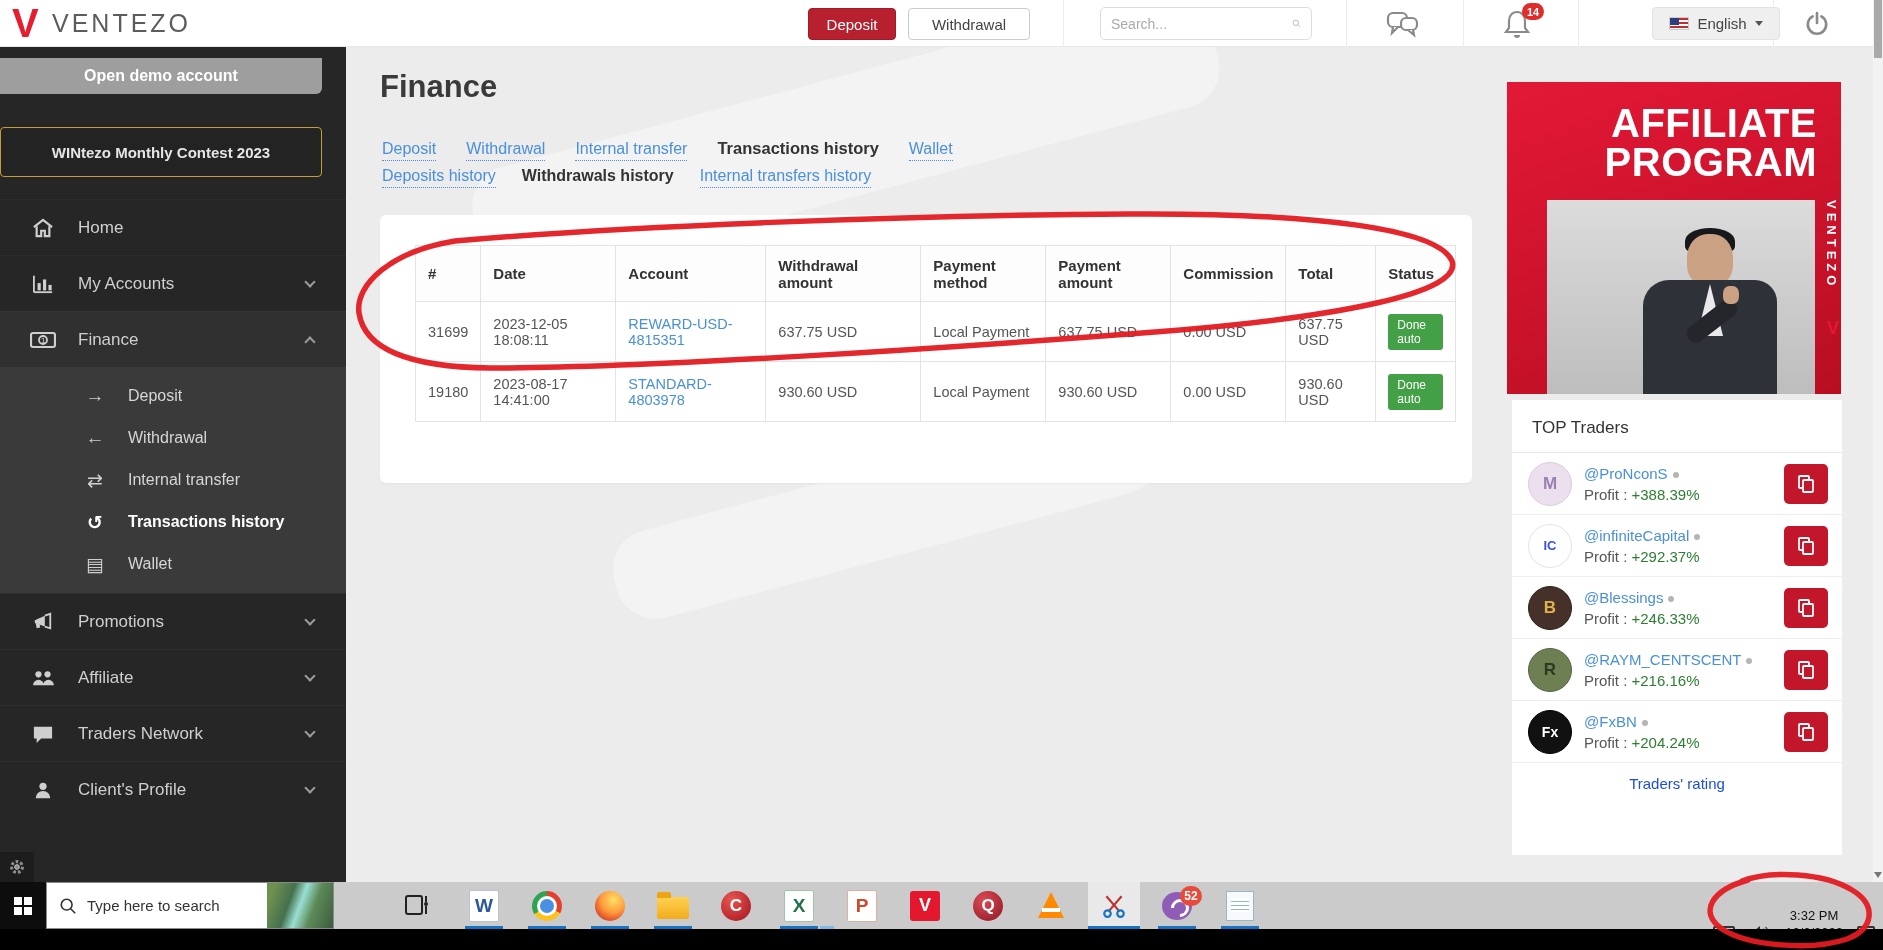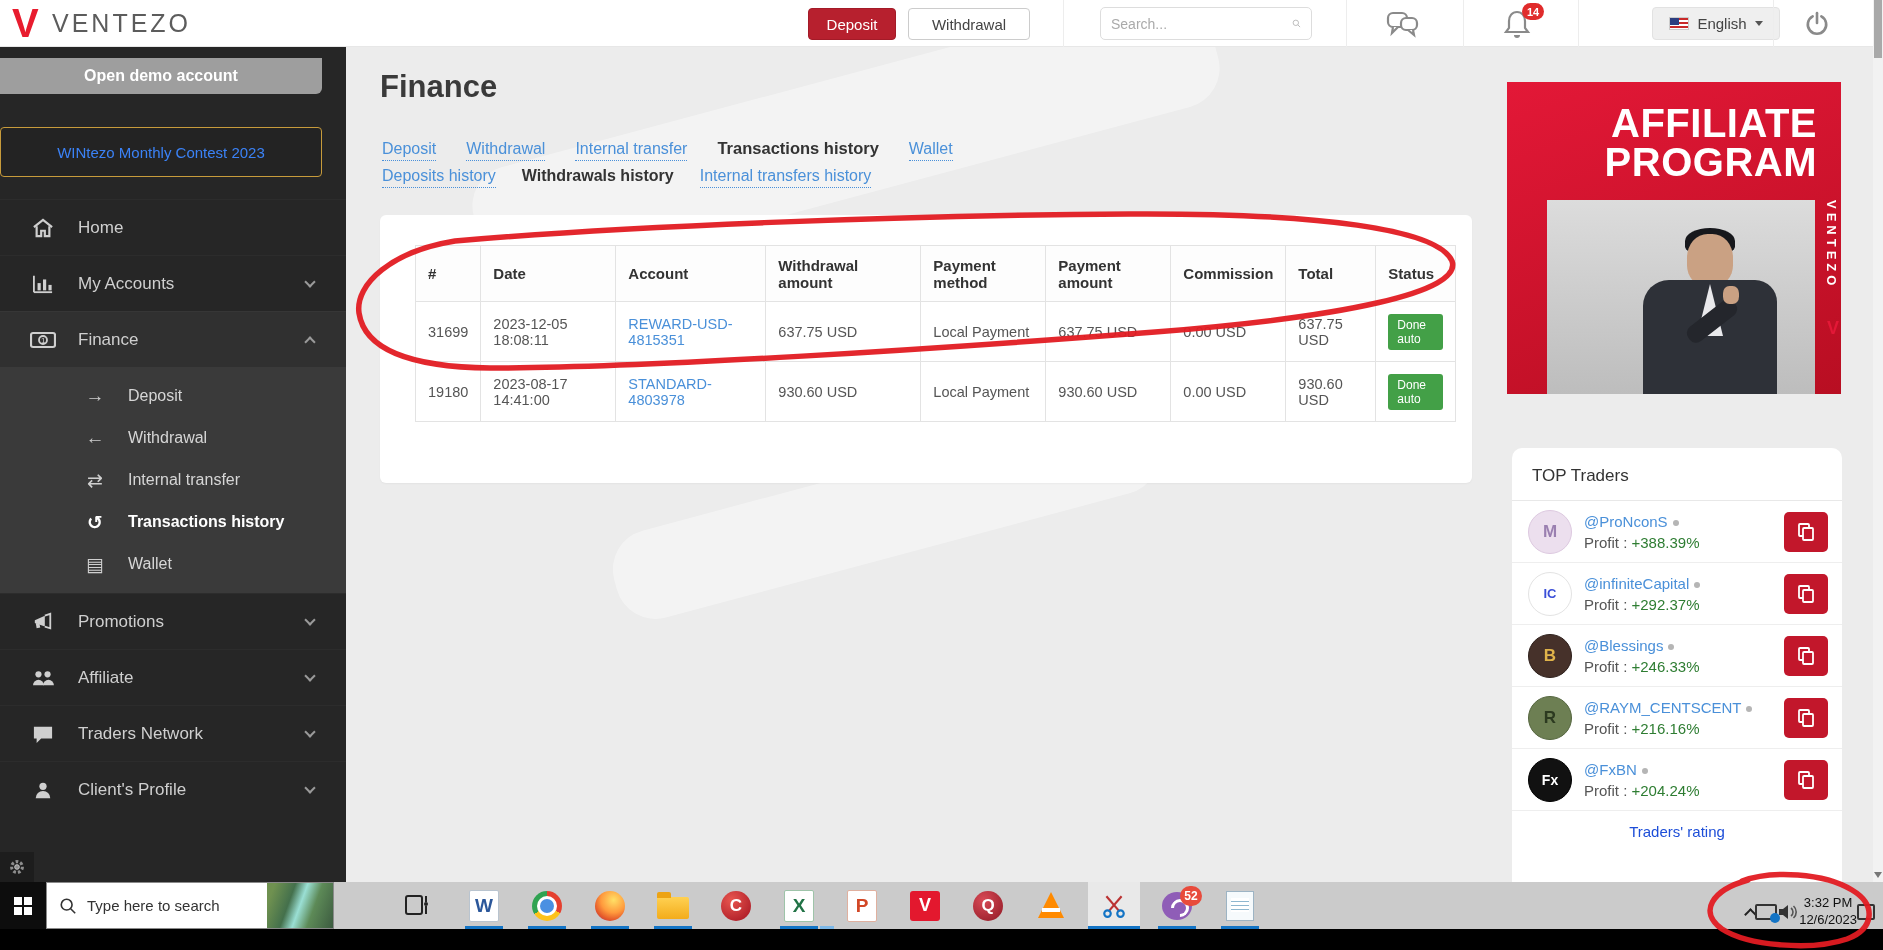--- a/index.html
+++ b/index.html
@@ -28,21 +28,21 @@
   .caret-down { width:0; height:0; border-left:4px solid transparent; border-right:4px solid transparent; border-top:5px solid #555; }
 
   
   .scrollbar { position:absolute; right:0; top:0; width:10px; height:882px; background:#f2f2f2; z-index:30; }
   .scroll-thumb { position:absolute; top:0; left:1px; width:8px; height:58px; background:#a9a9a9; }
   .scroll-arrow { position:absolute; bottom:4px; left:1px; width:0; height:0; border-left:4px solid transparent; border-right:4px solid transparent; border-top:6px solid #777; }
 
   
   .sidebar { position:absolute; left:0; top:47px; width:346px; height:835px; background:#262626; z-index:10; color:#cfcfcf; }
   .demo-btn { margin:11px 24px 0 0; width:322px; height:36px; background:#9e9e9e; color:#fff; font-weight:700; font-size:16px; display:flex; align-items:center; justify-content:center; border-radius:0 0 6px 0; cursor:pointer; }
-  .contest-btn { margin:33px 24px 0 0; width:322px; height:50px; border:1px solid #c79b3b; border-radius:4px; color:#3b82f6; font-weight:400; font-size:15px; display:flex; align-items:center; justify-content:center; cursor:pointer; background:#232323; }
+  .contest-btn { margin:33px 24px 0 0; width:322px; height:50px; border:1px solid #c79b3b; border-radius:4px; color:#e5e5e5; font-weight:700; font-size:15px; display:flex; align-items:center; justify-content:center; cursor:pointer; background:#232323; }
   .nav { margin-top:22px; }
   .nav-item { height:56px; display:flex; align-items:center; padding:0 32px 0 30px; font-size:17px; cursor:pointer; border-top:1px solid rgba(255,255,255,0.03); }
   .nav-item .ico { width:26px; height:22px; margin-right:22px; display:flex; align-items:center; justify-content:center; }
   .nav-item .lbl { flex:1; }
   .chev { width:8px; height:8px; border-right:2px solid #9a9a9a; border-bottom:2px solid #9a9a9a; transform:rotate(45deg); margin-top:-4px; }
   .chev.up { transform:rotate(-135deg); margin-top:4px; }
   .nav-item.finance { background:#303030; }
   .submenu { background:#3a3a3a; padding:8px 0; }
   .sub-item { height:42px; display:flex; align-items:center; padding-left:80px; font-size:16px; cursor:pointer; color:#d6d6d6; }
   .sub-item .sico { width:30px; margin-right:18px; font-size:19px; color:#cfcfcf; text-align:center; }
@@ -75,21 +75,21 @@
   .banner-photo { position:absolute; left:40px; top:118px; right:26px; bottom:0; background:linear-gradient(#dcdcdc,#bdbdbd); }
   .man { position:absolute; right:30px; bottom:0; width:150px; height:160px; }
   .man-head { position:absolute; left:52px; top:0; width:46px; height:52px; background:#caa183; border-radius:45% 45% 40% 40%; }
   .man-hair { position:absolute; left:50px; top:-6px; width:50px; height:26px; background:#17181c; border-radius:50% 50% 30% 30%; }
   .man-body { position:absolute; left:8px; top:46px; width:134px; height:114px; background:#2e3138; border-radius:26px 22px 0 0; }
   .man-shirt { position:absolute; left:62px; top:50px; width:26px; height:52px; background:#e9e9ec; clip-path:polygon(50% 0,100% 100%,0 100%); }
   .man-arm { position:absolute; left:48px; top:78px; width:58px; height:18px; background:#24262c; border-radius:8px; transform:rotate(-38deg); }
   .man-hand { position:absolute; left:88px; top:52px; width:16px; height:18px; background:#caa183; border-radius:40%; }
   .banner-vtext { position:absolute; right:2px; top:118px; color:#fff; writing-mode:vertical-rl; font-size:13px; letter-spacing:4px; font-weight:600; }
   .banner-vlogo { position:absolute; right:2px; top:236px; color:#e31837; font-size:18px; font-weight:900; }
-  .traders-card { position:absolute; left:1512px; top:448px; width:330px; height:455px; background:#fff; border-radius:10px; padding:18px 0 0 0; }
+  .traders-card { position:absolute; left:1512px; top:400px; width:330px; height:455px; background:#fff; border-radius:0; padding:18px 0 0 0; }
   .traders-title { font-size:17px; color:#333; padding-left:20px; }
   .traders-hr { height:1px; background:#e8e8e8; margin:14px 0 0 0; }
   .trader-row { position:relative; display:flex; align-items:center; min-height:62px; border-bottom:1px solid #eee; padding:6px 70px 6px 16px; }
   .avatar { width:44px; height:44px; border-radius:50%; flex:0 0 44px; margin-right:12px; display:flex; align-items:center; justify-content:center; font-weight:700; font-size:17px; }
   .av0 { background:#ecdfee; color:#9a7fb0; border:1px solid #ddc9e0; }
   .av1 { background:#fff; color:#3a4fd8; border:1px solid #e3e3e3; font-size:13px; }
   .av2 { background:#46312a; color:#e0b34a; border:1px solid #2e201c; }
   .av3 { background:#6d7f53; color:#2c3a20; border:1px solid #55663f; }
   .av4 { background:#111; color:#fff; border:1px solid #000; font-size:14px; }
   .trader-name { font-size:15px; color:#4a90d9; line-height:1.3; }
@@ -127,21 +127,21 @@
   .rq { background:radial-gradient(circle at 35% 30%,#d84a56,#8f1824); }
   .sq-app { width:30px; height:30px; border-radius:3px; display:flex; align-items:center; justify-content:center; color:#fff; font-weight:800; font-size:18px; }
   .rv { background:#e3182e; }
   .vlc-icon { position:relative; width:0; height:0; border-left:13px solid transparent; border-right:13px solid transparent; border-bottom:26px solid #ff8a00; margin-top:-2px; }
   .vlc-icon::after { content:""; position:absolute; left:-9px; top:16px; width:18px; height:4px; background:#fff; }
   .viber-icon { position:relative; width:30px; height:28px; background:#8f5db7; border-radius:50% 50% 50% 50%; }
   .viber-icon::before { content:""; position:absolute; left:9px; top:7px; width:12px; height:12px; border:3px solid #fff; border-radius:50%; border-left-color:transparent; transform:rotate(-45deg); }
   .viber-badge { position:absolute; right:-10px; top:-6px; min-width:22px; height:20px; background:#e84b3c; border-radius:10px; color:#fff; font-size:12px; font-weight:700; display:flex; align-items:center; justify-content:center; padding:0 3px; }
   .notepad-icon { position:relative; width:28px; height:30px; background:#f6fafc; border:1px solid #9db4c4; }
   .notepad-icon::before { content:""; position:absolute; left:4px; top:6px; width:18px; height:14px; background:repeating-linear-gradient(#fff 0 3px,#8fb7cf 3px 4px); }
-  .tray { position:absolute; right:8px; top:0; height:60px; display:flex; align-items:center; }
+  .tray { position:absolute; right:8px; top:0; height:60px; display:flex; align-items:flex-end; gap:14px; }
   .tray-chev { width:9px; height:9px; border-right:2px solid #222; border-bottom:2px solid #222; transform:rotate(-135deg); margin-top:5px; cursor:pointer; }
   .cast-icon { position:relative; width:22px; height:16px; border:2px solid #333; border-radius:2px; cursor:pointer; }
   .cast-icon::after { content:""; position:absolute; right:-5px; bottom:-5px; width:10px; height:10px; background:#1374c5; border-radius:50%; }
   .clock { text-align:center; font-size:13px; color:#111; line-height:1.3; cursor:pointer; }
   .action-center { width:18px; height:16px; border:2px solid #333; border-radius:2px; cursor:pointer; }
 
   
   .annot { position:absolute; left:0; top:0; width:1883px; height:950px; z-index:60; pointer-events:none; }
 </style>
 </head>

